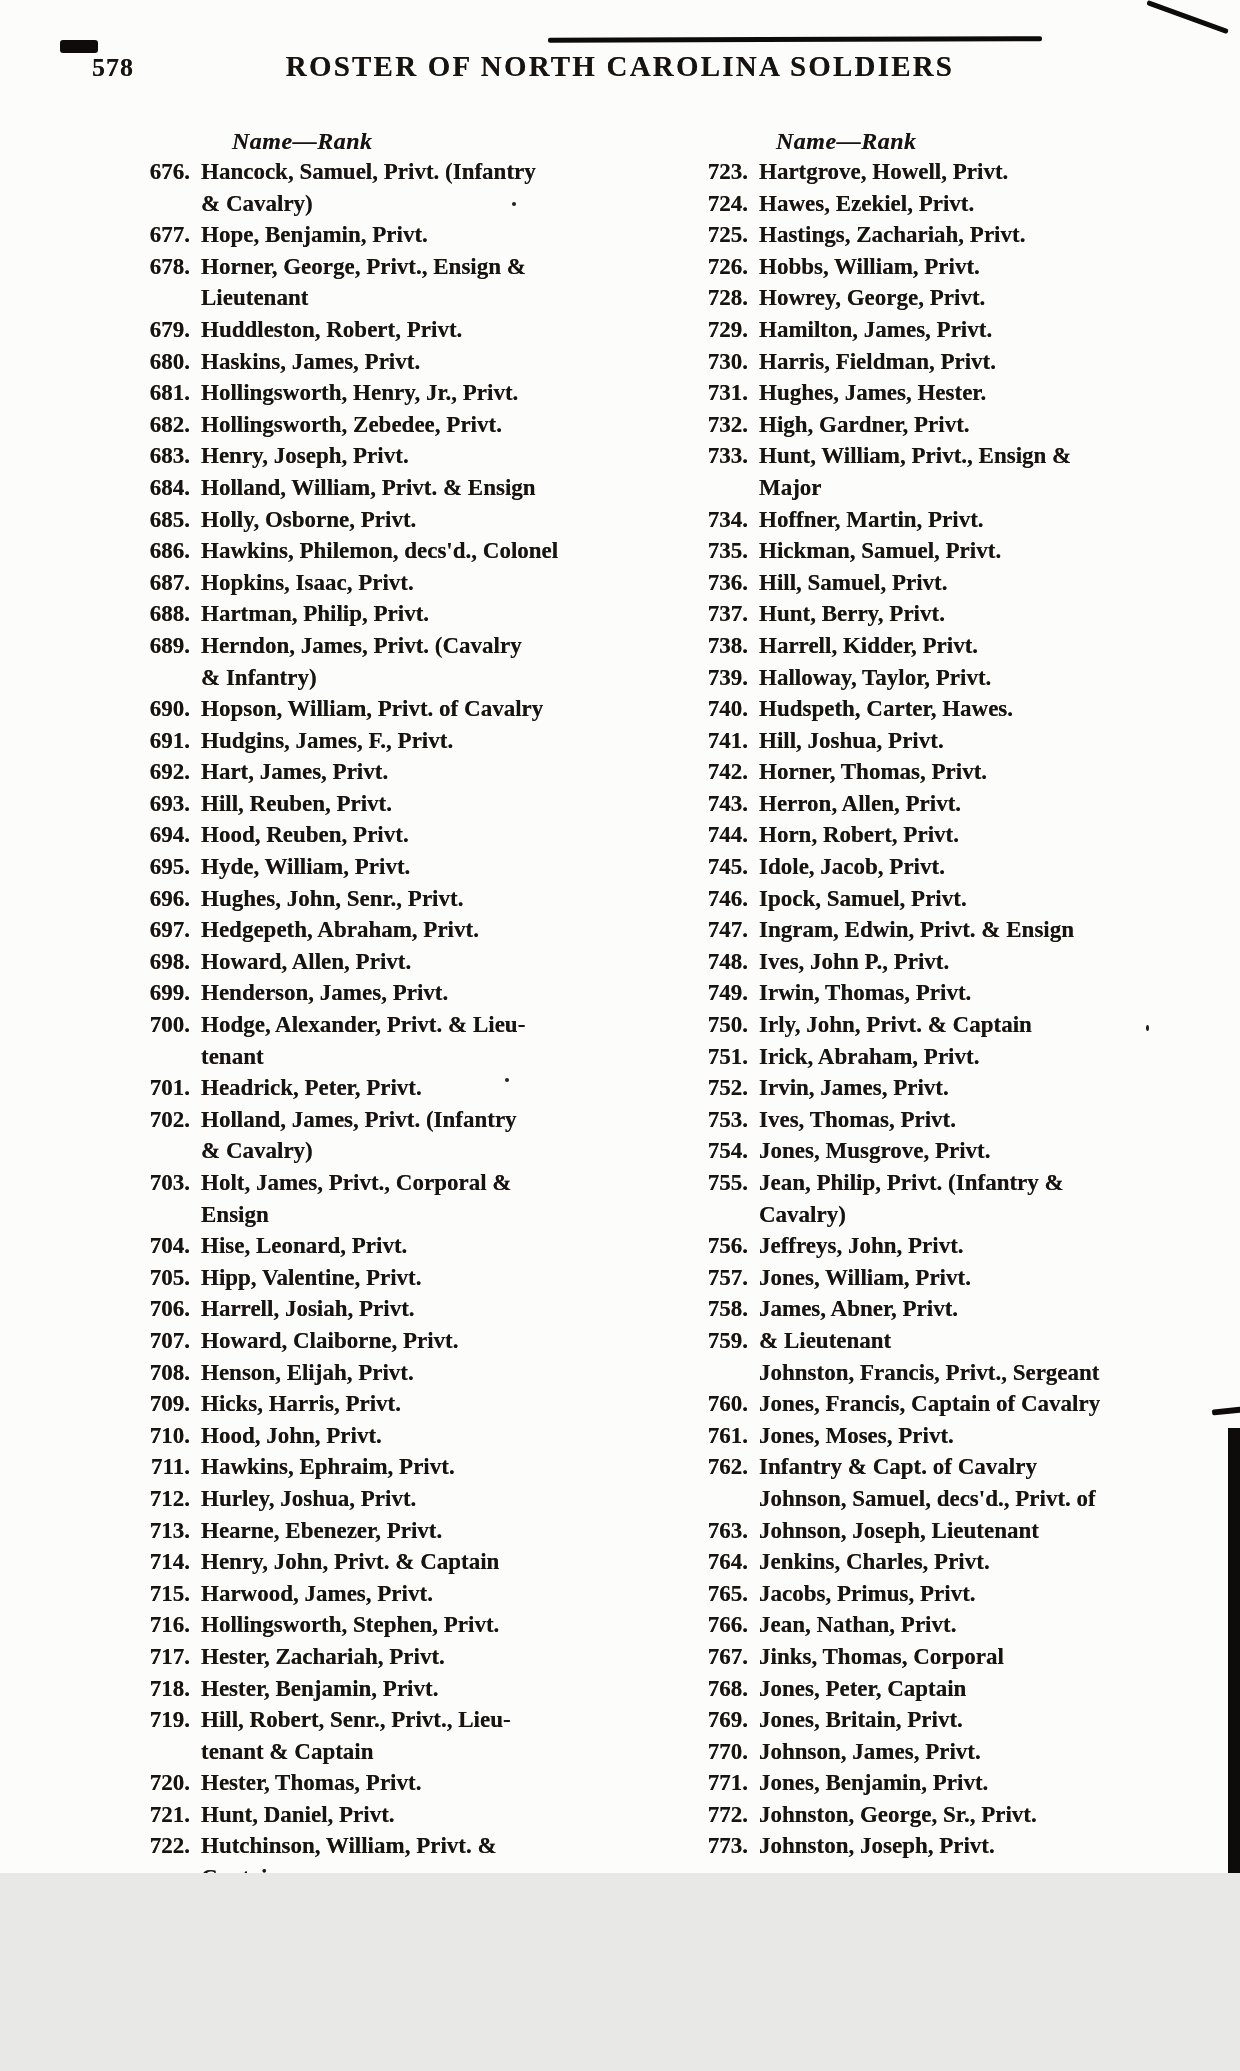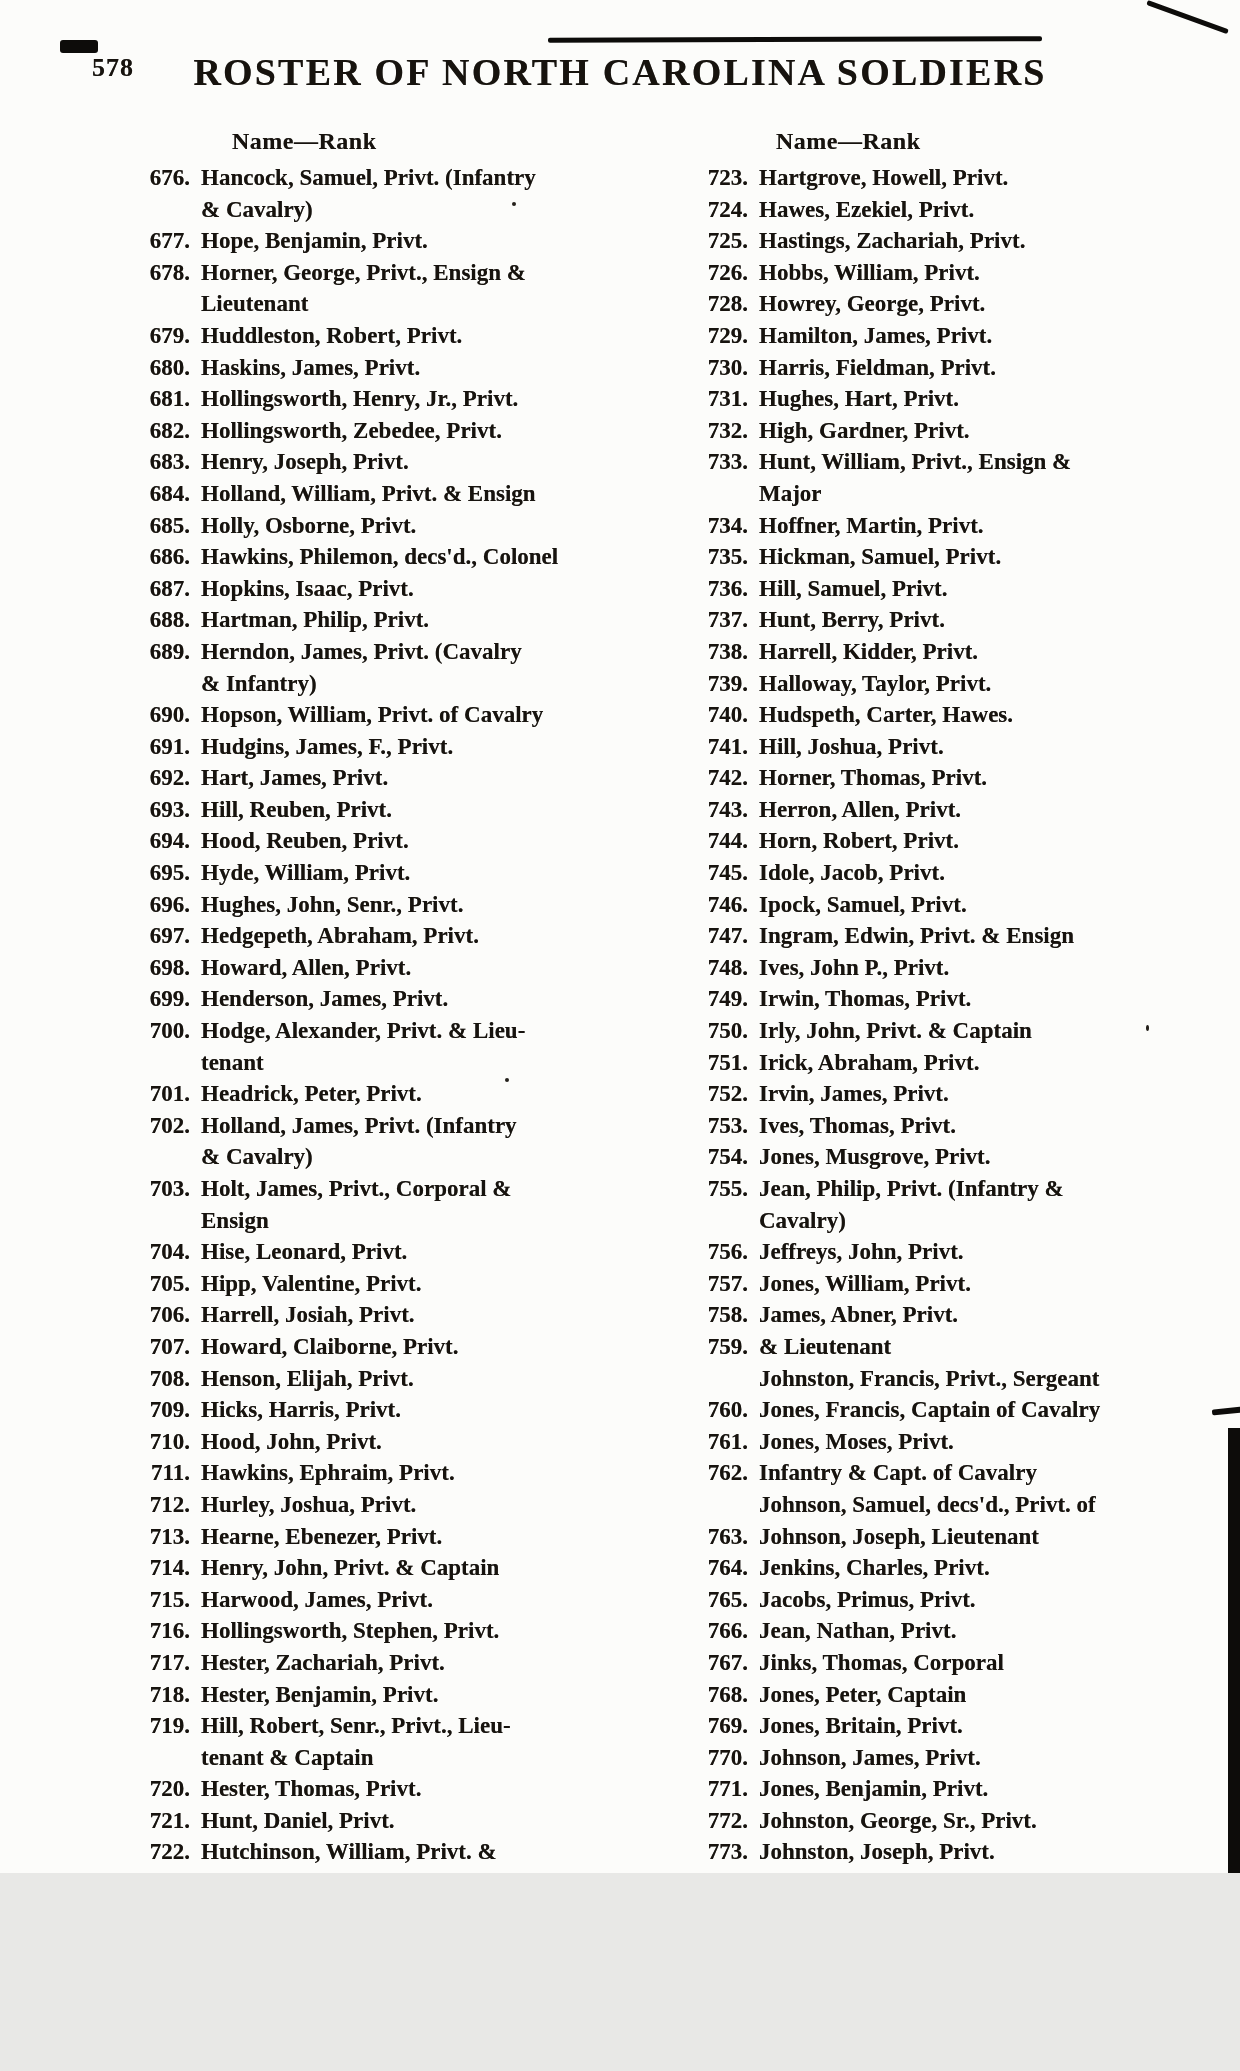--- a/index.html
+++ b/index.html
@@ -14,33 +14,32 @@
   }
   .page * { text-shadow: 0 0 0.5px rgba(10,8,4,0.55); }
 
   .pagenum {
     position:absolute; left:92px; top:53px;
     font-size:26px; font-weight:700; letter-spacing:1px;
   }
   .title {
     position:absolute; left:0; right:0; top:50px;
     text-align:center;
-    font-size:38px; font-weight:700; letter-spacing:2.2px;
+    font-size:29px; font-weight:700; letter-spacing:2.2px;
     white-space:nowrap;
   }
 
   .col { position:absolute; top:126px; }
   .col-left  { left:130px; width:490px; }
   .col-right { left:688px; width:540px; }
 
   .col-header {
-    font-weight:700;
+    font-style:italic; font-weight:700;
     font-size:24px; line-height:30px;
     letter-spacing:0.5px;
-    margin-bottom:6px;
     white-space:nowrap;
   }
   .col-left  .col-header { margin-left:102px; }
   .col-right .col-header { margin-left:88px; }
 
   .entry { display:flex; align-items:flex-start; }
   .num {
     width:60px; min-width:60px;
     text-align:right;
     font-weight:700; font-size:23px; line-height:31.6px;
@@ -407,21 +406,21 @@
         </div>
         <div class="entry">
           <span class="num">730.</span>
           <span class="etext">
             <div class="eline">Harris, Fieldman, Privt.</div>
           </span>
         </div>
         <div class="entry">
           <span class="num">731.</span>
           <span class="etext">
-            <div class="eline">Hughes, Hart, Privt.</div>
+            <div class="eline">Hughes, James, Hester.</div>
           </span>
         </div>
         <div class="entry">
           <span class="num">732.</span>
           <span class="etext">
             <div class="eline">High, Gardner, Privt.</div>
           </span>
         </div>
         <div class="entry">
           <span class="num">733.</span>

